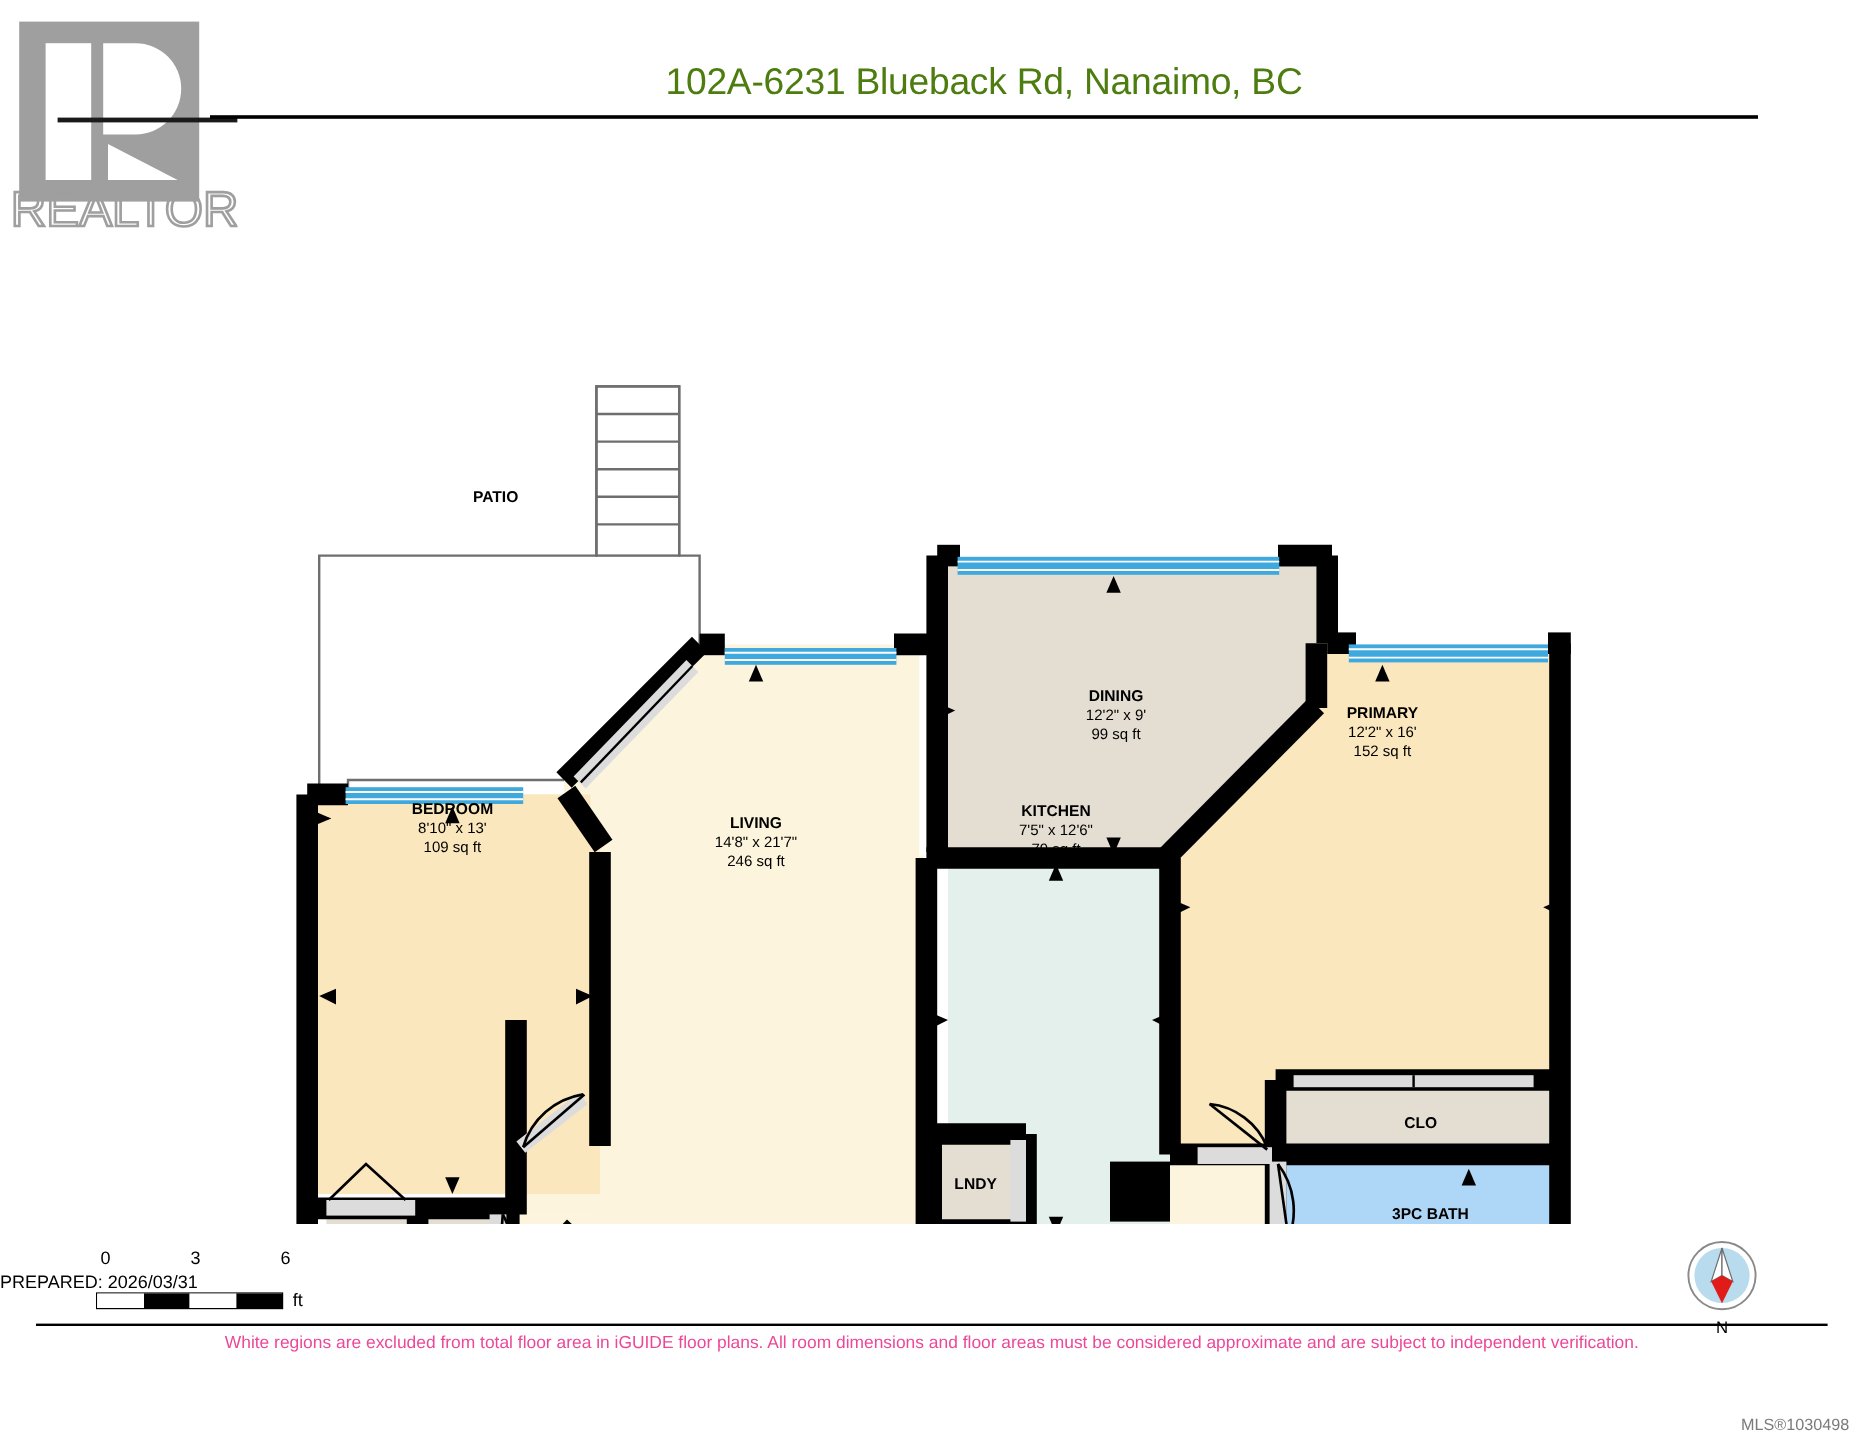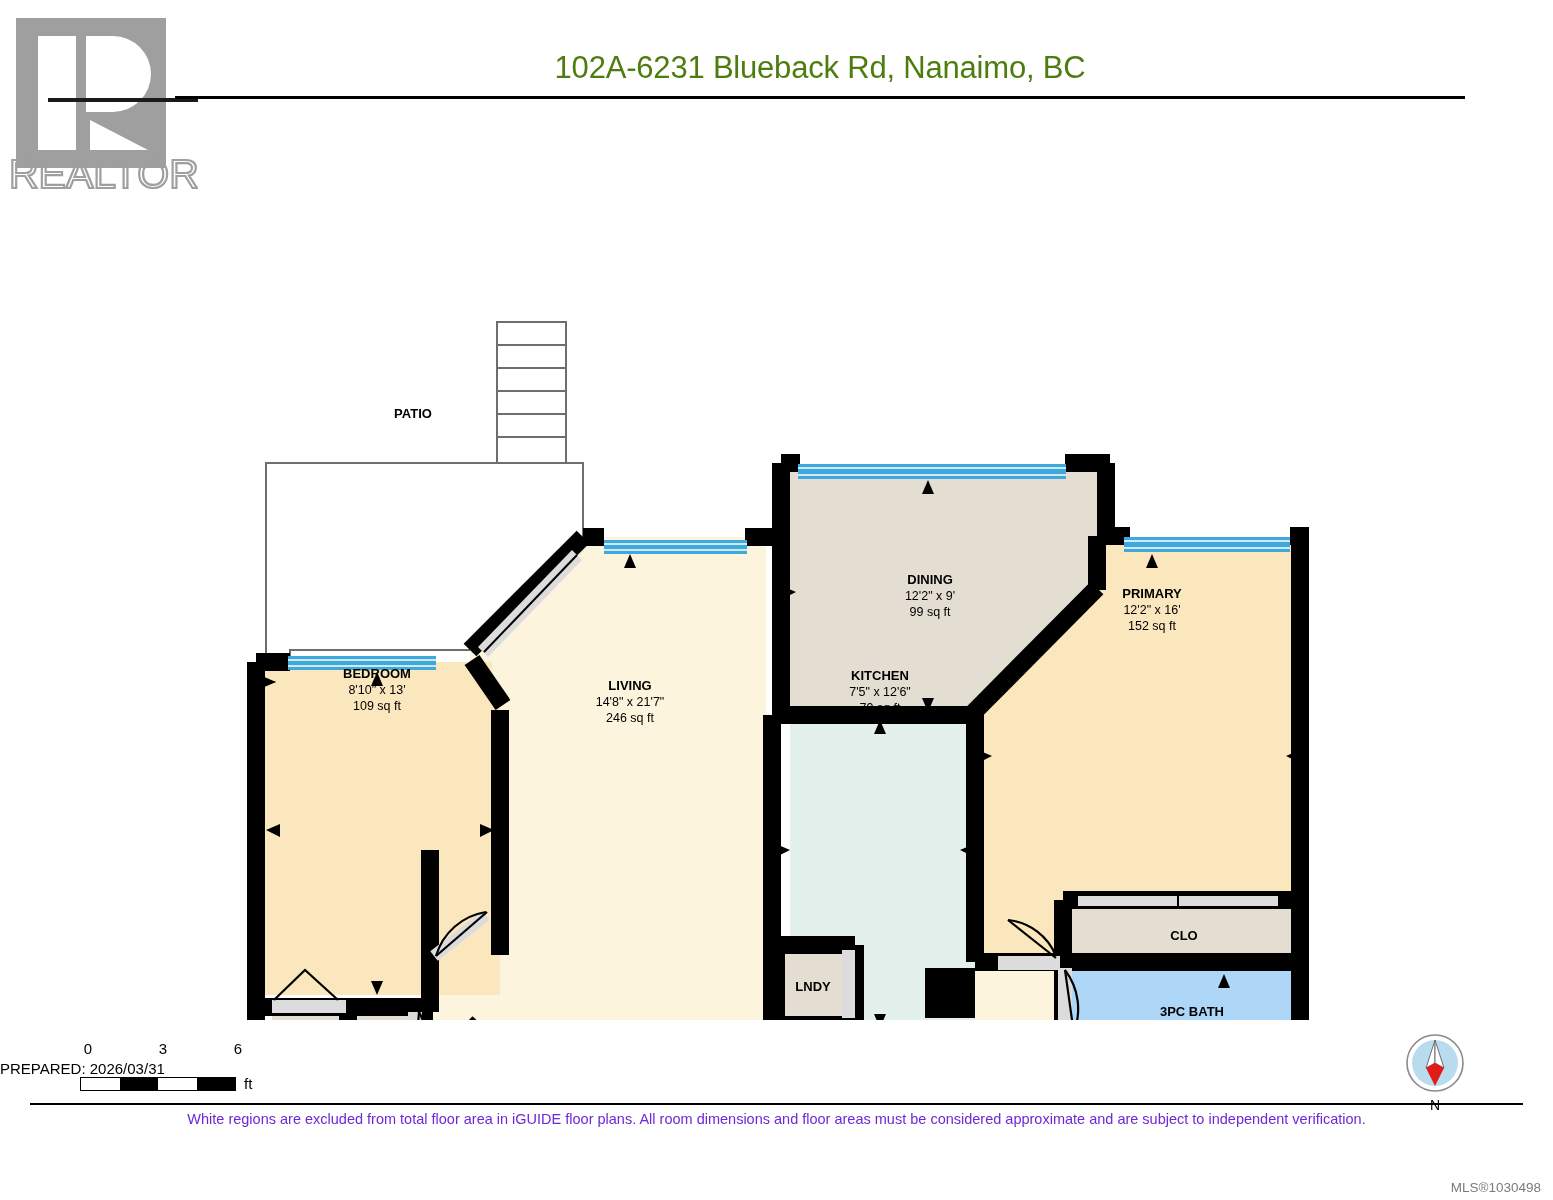--- a/index.html
+++ b/index.html
@@ -134,21 +134,21 @@
     left: 30px; top: 1103px;
     width: 1493px; height: 2px;
     background: #000;
   }
   #disclaimer {
     position: absolute;
     left: 0; top: 1111px;
     width: 1553px;
     text-align: center;
     font-size: 14.5px;
-    color: #6d28d9;
+    color: #ec4899;
   }
   #mls {
     position: absolute;
     right: 12px; bottom: 5px;
     font-size: 13.5px;
     color: #7b7b7b;
   }
 
   
   .rm-name { font: bold 13px "Liberation Sans", sans-serif; fill: #000; }

